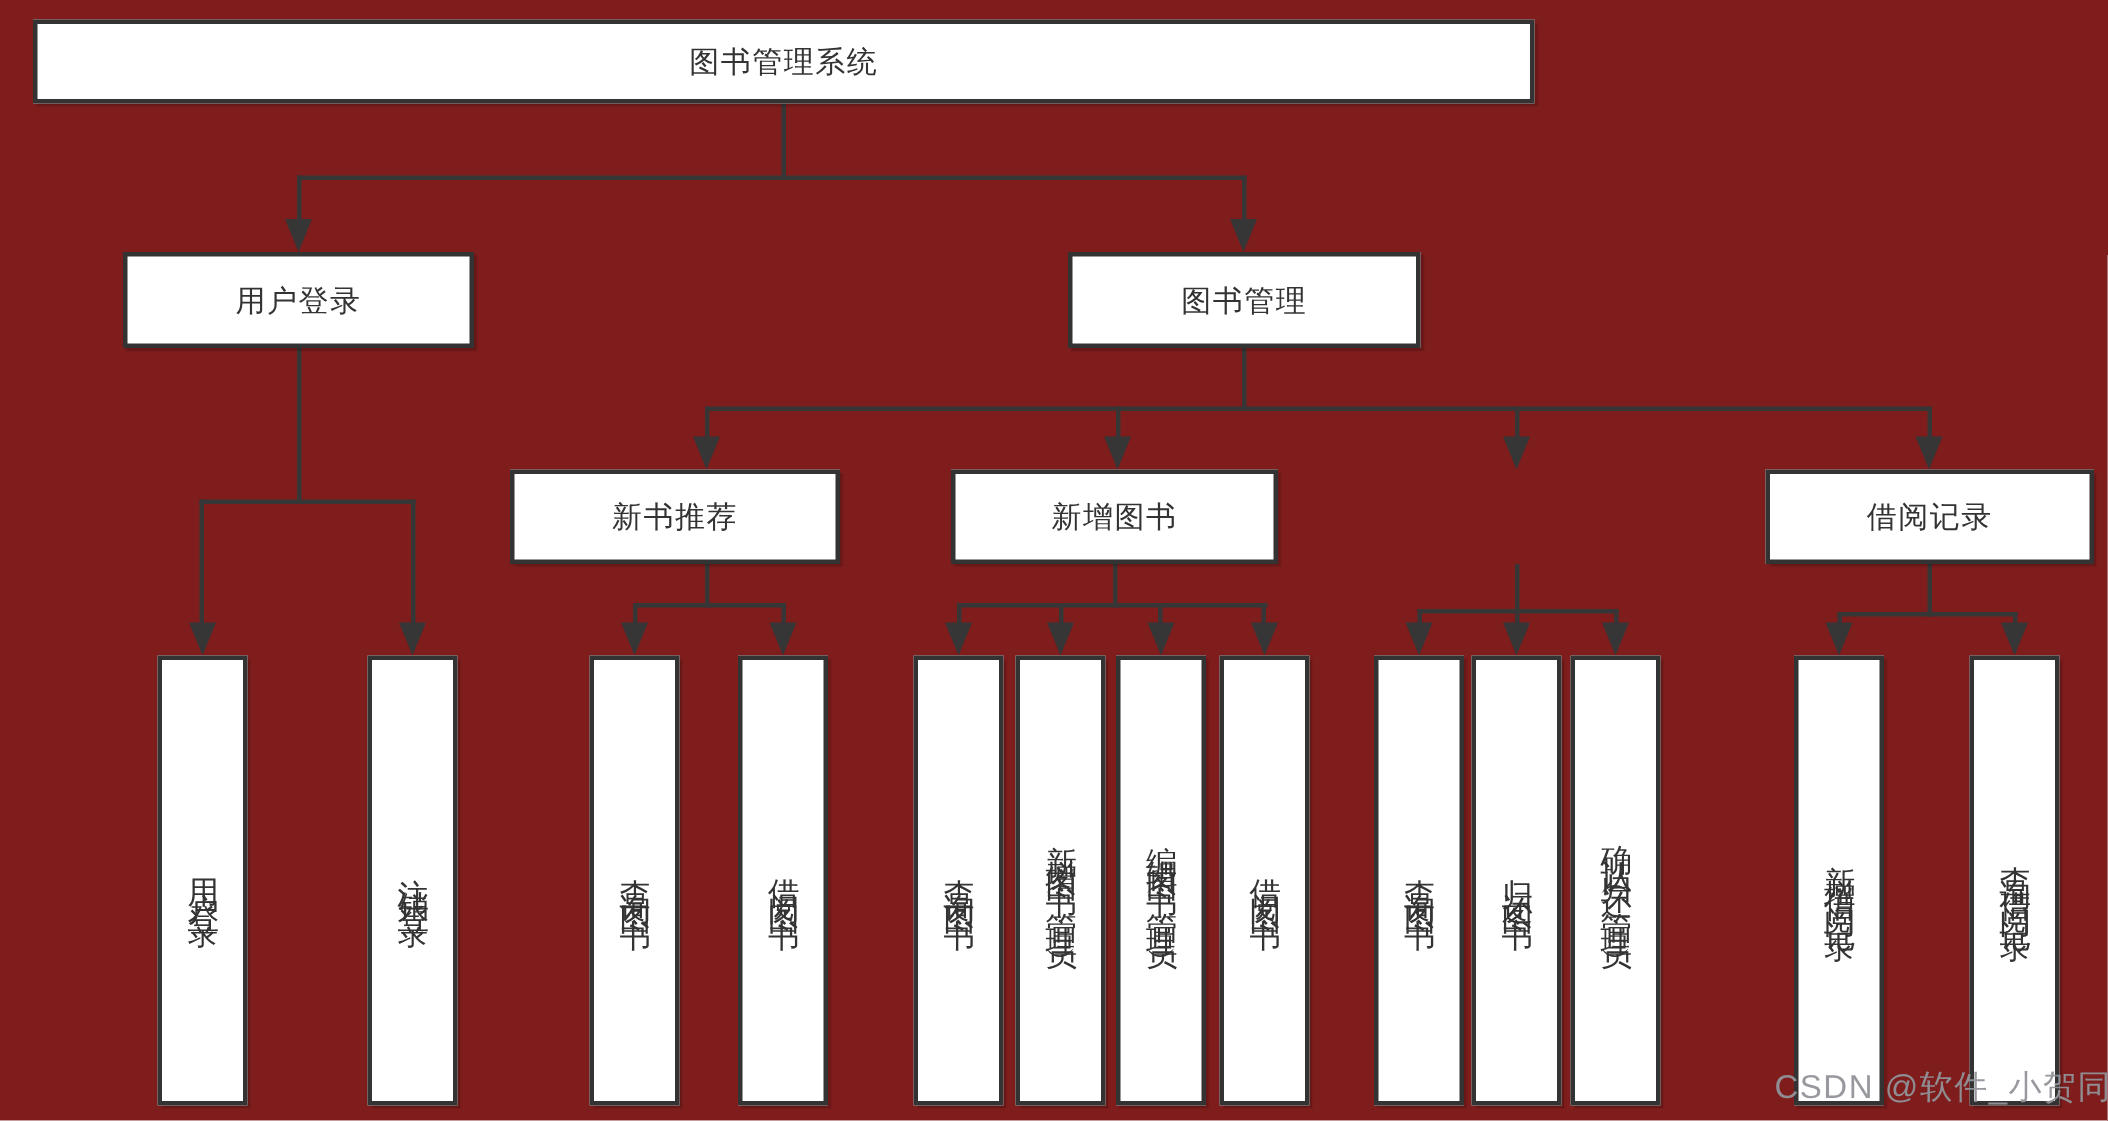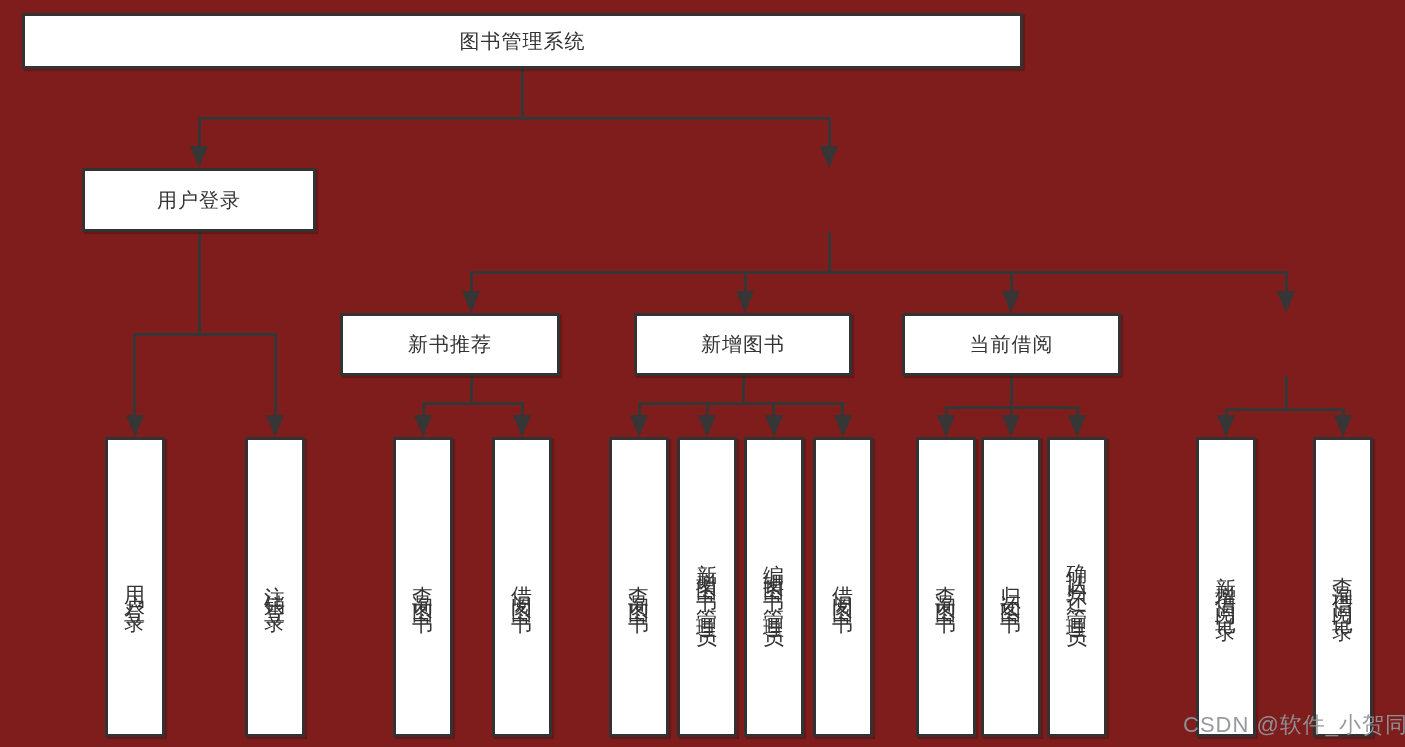--- a/index.html
+++ b/index.html
@@ -122,27 +122,28 @@
   <div class="h" style="left:1225px;top:408px;width:120px"></div>
   <div class="v" style="left:1225px;top:408px;height:9px"></div>
   <div class="v" style="left:1342px;top:408px;height:9px"></div>
   <div class="arrow" style="left:1217px;top:415px"></div>
   <div class="arrow" style="left:1334px;top:415px"></div>
 
   <div class="box" style="left:22px;top:13px;width:1001px;height:56px">图书管理系统</div>
 
   <div class="box" style="left:82px;top:168px;width:234px;height:64px">用户登录</div>
 
+  <div class="box" style="left:712px;top:168px;width:235px;height:64px">图书管理</div>
 
   <div class="box" style="left:340px;top:313px;width:220px;height:63px">新书推荐</div>
 
   <div class="box" style="left:634px;top:313px;width:218px;height:63px">新增图书</div>
 
-  <div class="box" style="left:902px;top:313px;width:219px;height:63px">当前借阅</div>
 
+  <div class="box" style="left:1177px;top:313px;width:219px;height:63px">借阅记录</div>
 
   <div class="box vbox" style="left:105px">用户登录</div>
   <div class="box vbox" style="left:245px">注销登录</div>
 
   <div class="box vbox" style="left:393px">查询图书</div>
   <div class="box vbox" style="left:492px">借阅图书</div>
 
   <div class="box vbox" style="left:609px">查询图书</div>
   <div class="box vbox" style="left:677px">新增图书（管理员）</div>
   <div class="box vbox" style="left:744px">编辑图书（管理员）</div>

